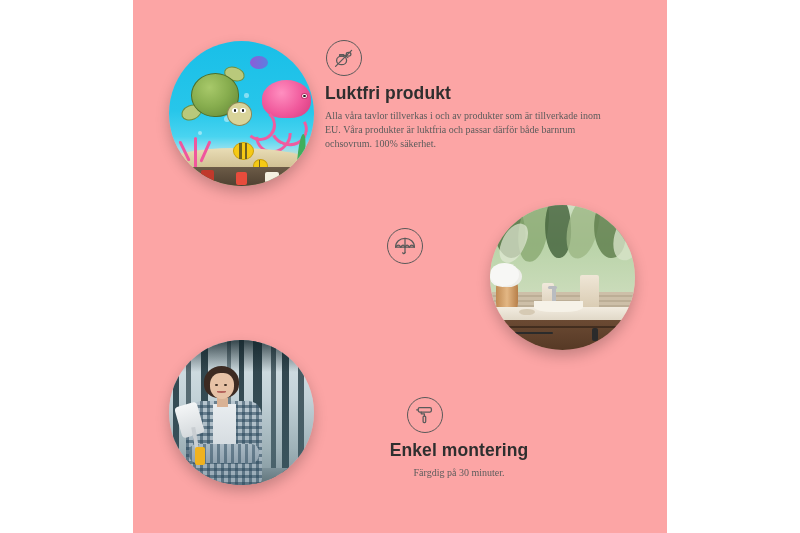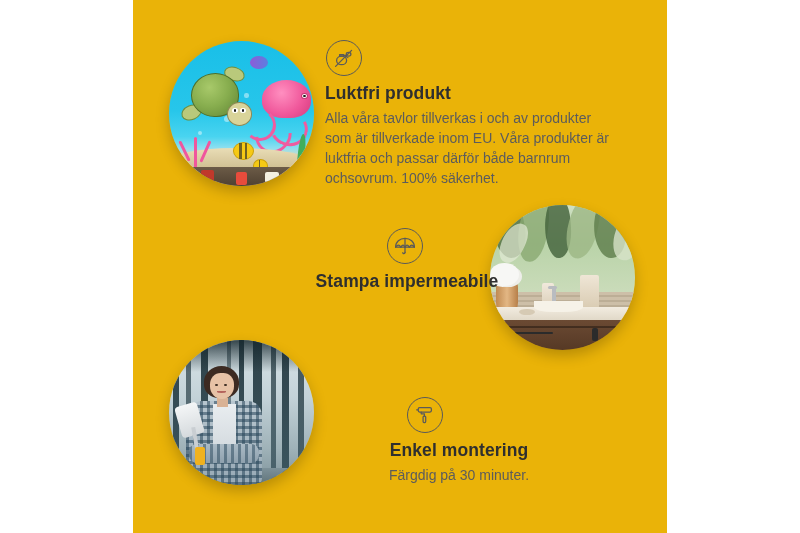--- a/index.html
+++ b/index.html
@@ -5,21 +5,21 @@
   html,body{margin:0;padding:0;}
   body{
     width:800px;height:533px;
     background:#ffffff;
     font-family:"Liberation Sans", sans-serif;
     overflow:hidden;
   }
   .stage{position:relative;width:800px;height:533px;background:#ffffff;}
   .panel{
     position:absolute;left:133px;top:0;width:534px;height:533px;
-    background:#eab308;
+    background:#fca5a5;
     overflow:hidden;
   }
 
   
   .photo{
     position:absolute;border-radius:50%;
     overflow:hidden;
     box-shadow:0 6px 14px rgba(0,0,0,0.22);
   }
   .photo-inner{position:absolute;inset:0;}
@@ -162,21 +162,21 @@
     width:36px;height:36px;border-radius:50%;
     border:1.6px solid #5a5a5a;
     display:flex;align-items:center;justify-content:center;
     box-sizing:border-box;
   }
   .f-title{
     font-size:17.5px;font-weight:700;color:#2f2f2f;
     margin:7px 0 5px 0;letter-spacing:.1px;
   }
   .f-desc{
-    font-size:14px;line-height:1.42;color:#5c5c5c;
+    font-size:10px;line-height:1.42;color:#5c5c5c;font-family:Liberation Serif, serif;
   }
 
   #feature-odour{left:192px;top:40px;width:300px;}
   #feature-odour .icon-circle{margin-left:1px;}
   #feature-odour .f-desc{width:292px;}
 
   #feature-waterproof{left:88px;top:228px;width:372px;text-align:center;}
   #feature-waterproof .icon-wrap{display:flex;justify-content:center;}
   #feature-waterproof .icon-circle{margin-right:4px;}
 
@@ -315,21 +315,20 @@
             <path d="M2.6 13.2 C2.6 7.8 6.8 4.4 12 4.4 C17.2 4.4 21.4 7.8 21.4 13.2 Z"></path>
             <path d="M2.6 13.2 C4.6 10.4 6.4 10.4 7.8 13.2"></path>
             <path d="M7.8 13.2 C9.4 10.4 10.8 10.4 12 13.2"></path>
             <path d="M12 13.2 C13.3 10.4 14.7 10.4 16.3 13.2"></path>
             <path d="M16.3 13.2 C17.8 10.4 19.5 10.4 21.4 13.2"></path>
             <path d="M12 4.4 V18.4"></path>
             <path d="M12 18.4 c0 1.6 -2.2 1.8 -2.2 .2"></path>
           </svg>
         </div>
       </div>
-      <div class="f-title">Stampa impermeabile</div>
     </div>
 
     <div class="feature" id="feature-mount">
       <div class="icon-wrap">
         <div class="icon-circle">
           <svg width="24" height="24" viewBox="0 0 24 24" fill="none" stroke="#5a5a5a" stroke-width="1.25" stroke-linecap="round" stroke-linejoin="round">
             <rect x="5.2" y="4.6" width="13.2" height="4.4" rx="1.4"></rect>
             <path d="M8.2 9 v1.8 h3.2 v2.2"></path>
             <rect x="10.1" y="13" width="2.6" height="6.6" rx="1"></rect>
             <path d="M5.2 6.8 h-1.6"></path>

